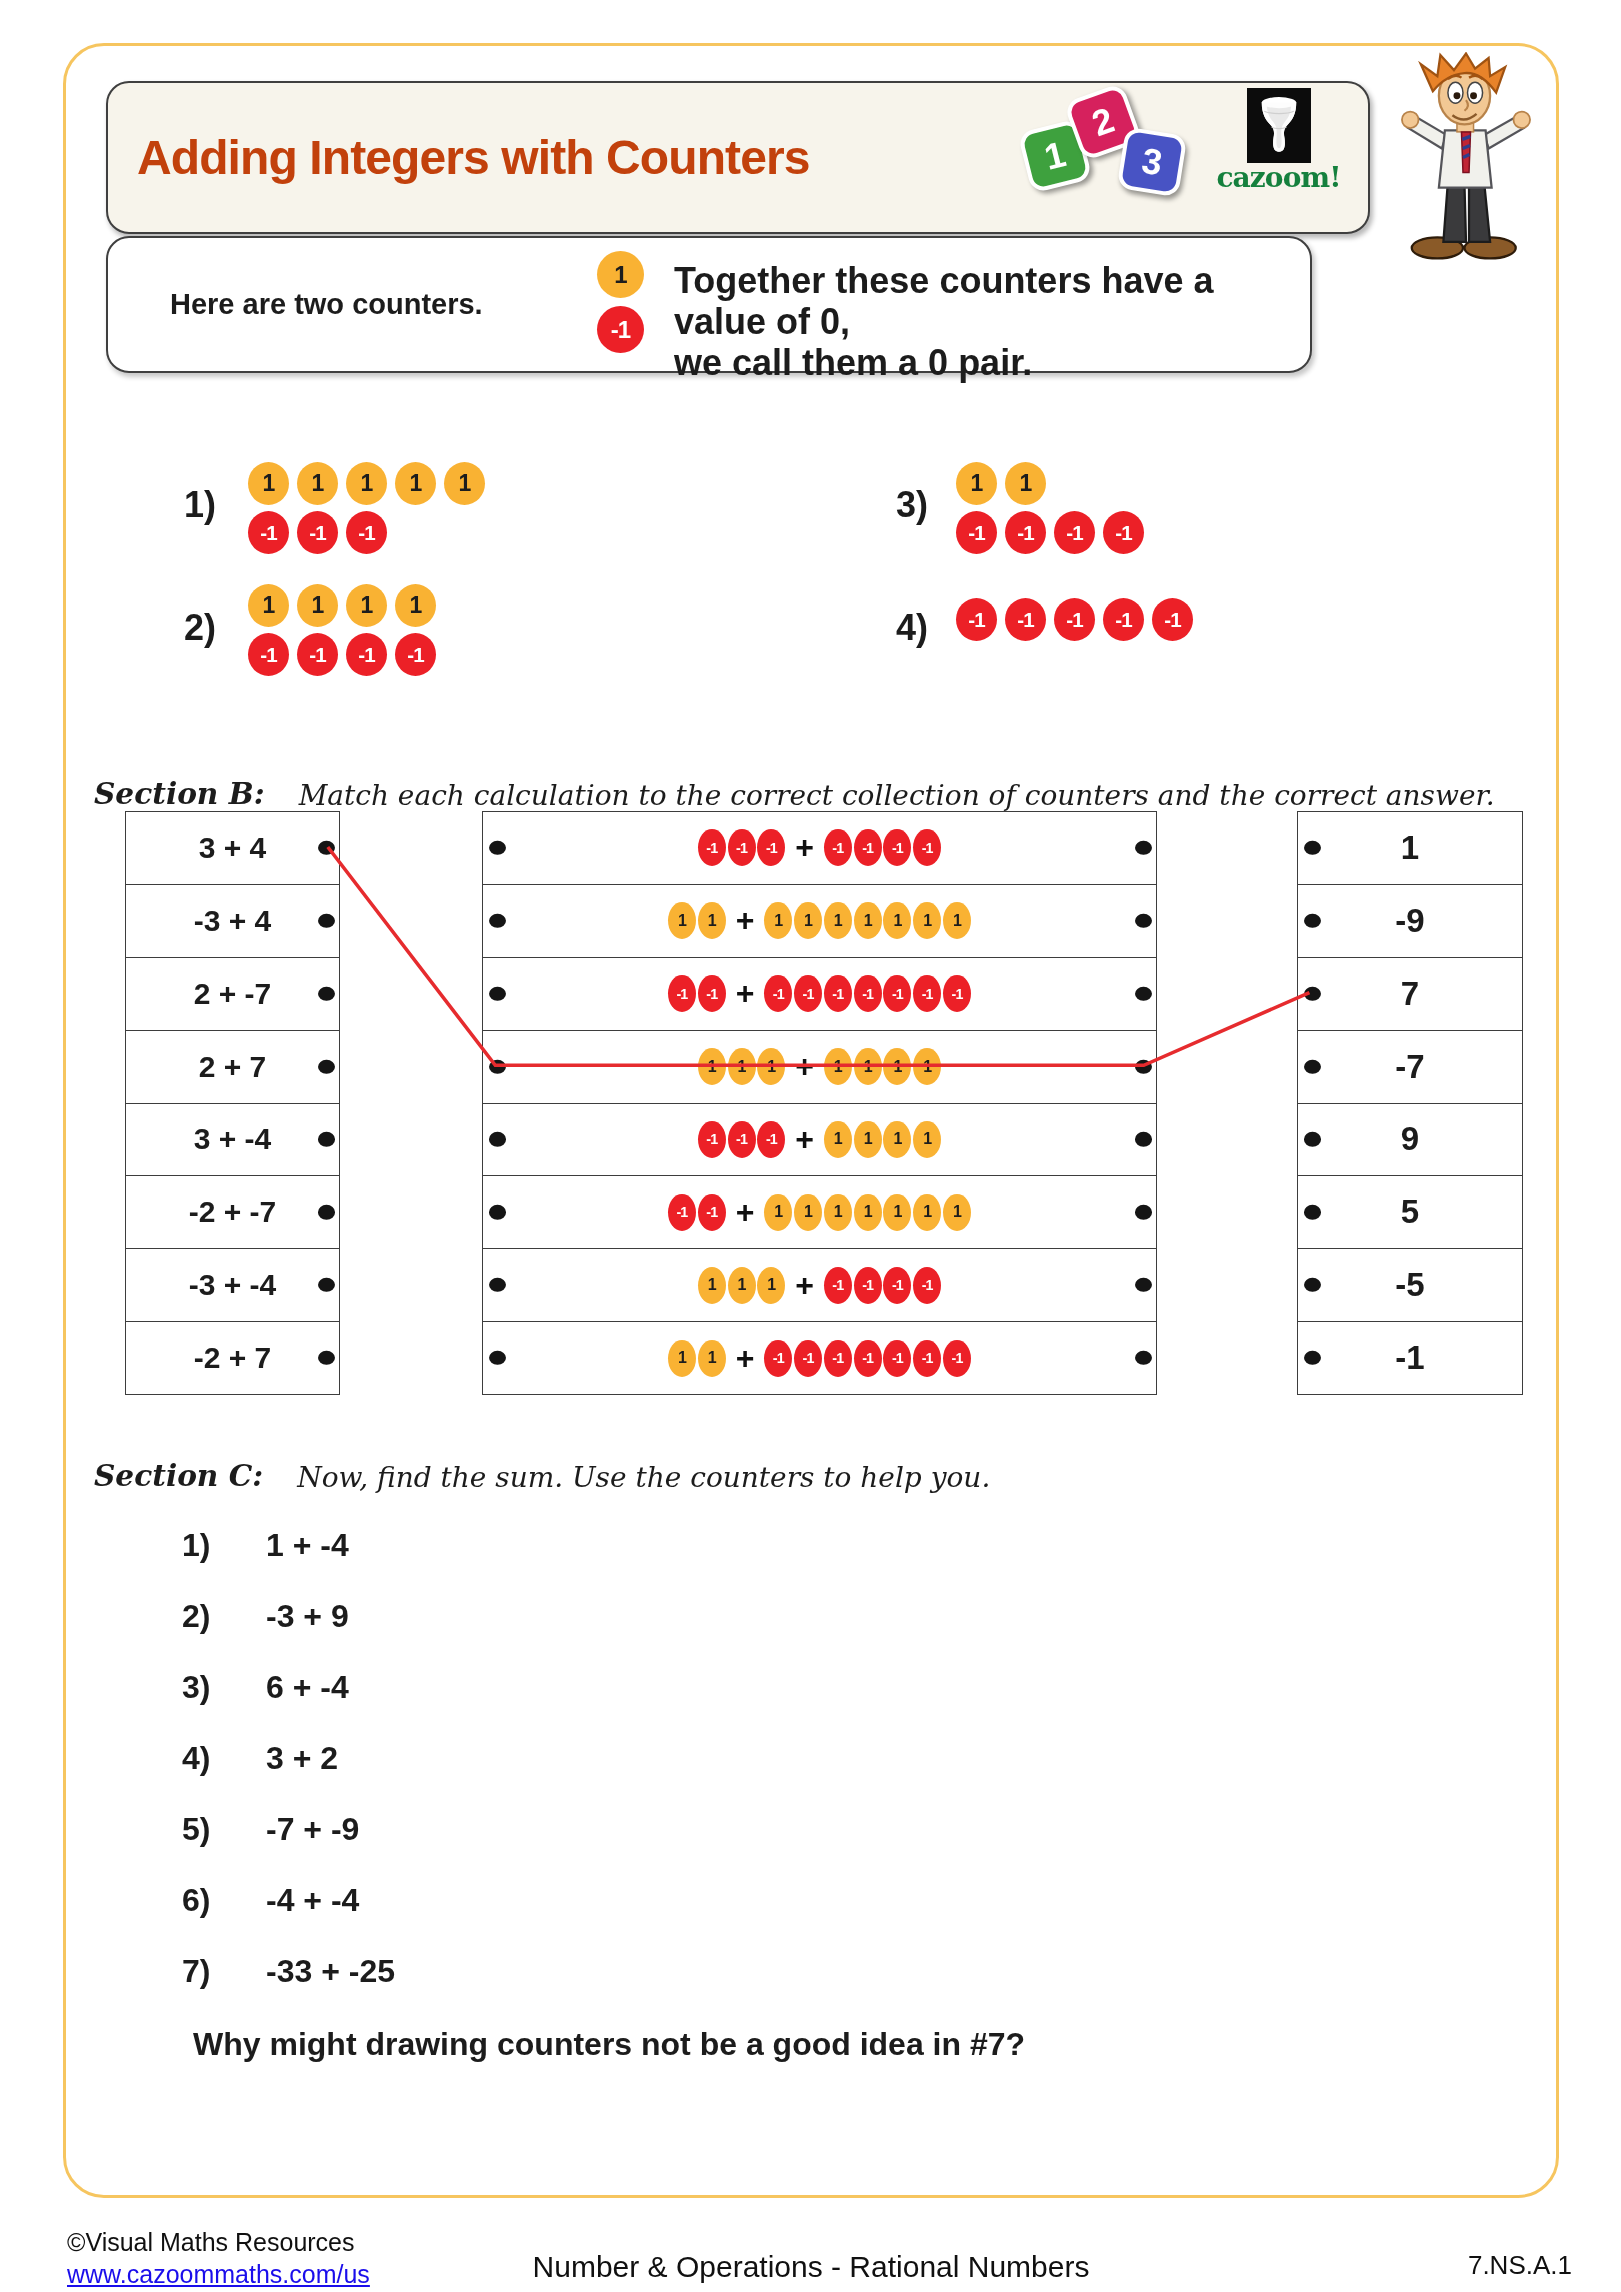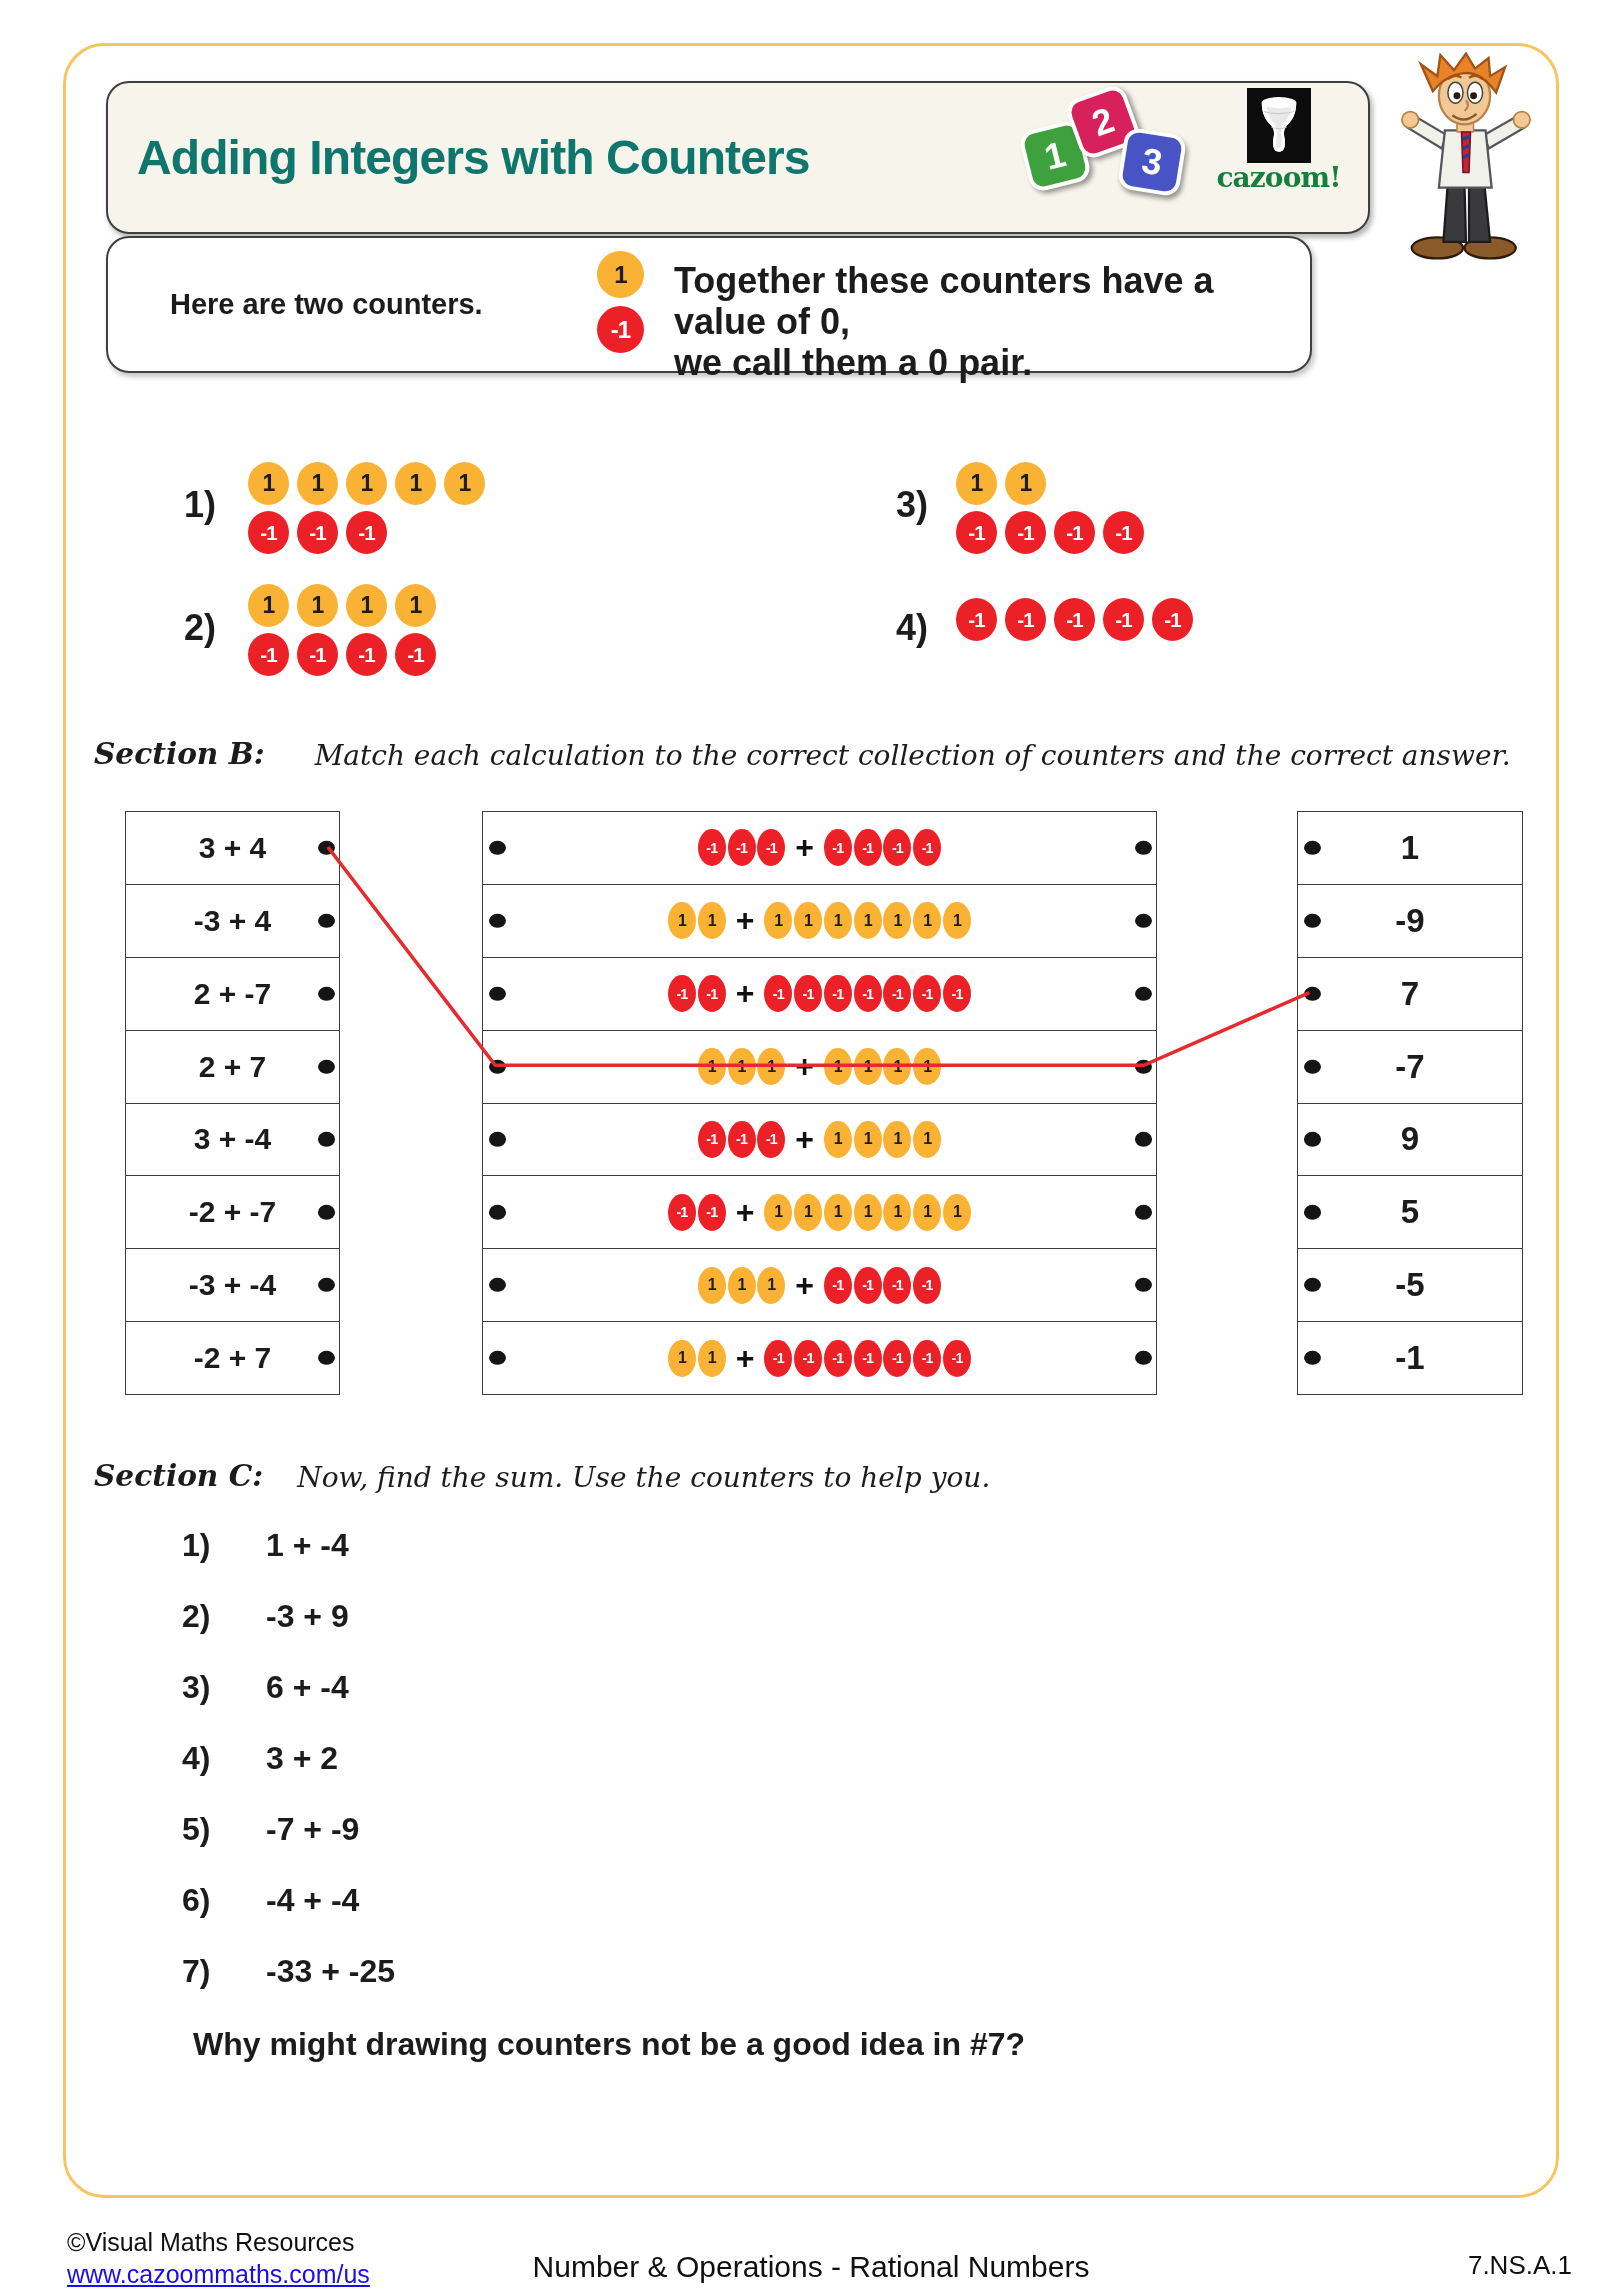--- a/index.html
+++ b/index.html
@@ -7,21 +7,21 @@
         font-family:"Liberation Sans",sans-serif;color:#1c1c1c;}
   .abs{position:absolute;}
 
   
   .page-border{left:63px;top:43px;width:1490px;height:2149px;border:3.6px solid var(--page-border,#F6C55F);
                border-radius:41px;}
 
   
   .title-box{left:106px;top:81px;width:1260px;height:149px;background:#F7F4EB;border:2.7px solid #3F3F3F;
              border-radius:23px;box-shadow:2.7px 3.6px 5.4px rgba(0,0,0,.28);display:flex;align-items:center;}
-  .page-title{padding-left:29px;font-size:48px;font-weight:700;letter-spacing:-0.9px;color:#0f766e;}
+  .page-title{padding-left:29px;font-size:48px;font-weight:700;letter-spacing:-0.9px;color:#c2410c;}
 
   
   .tile{position:absolute;width:54px;height:54px;border:4.5px solid #fff;border-radius:15px;
         box-shadow:2.7px 3.6px 5.4px rgba(0,0,0,.4);display:flex;align-items:center;justify-content:center;
         color:#fff;font-size:36px;font-weight:700;}
   .tile-0{left:1024px;top:125px;transform:rotate(-14deg);}
   .tile-1{left:1072px;top:91px;transform:rotate(-20deg);}
   .tile-2{left:1121px;top:131px;transform:rotate(9deg);}
 
   
@@ -50,21 +50,21 @@
   .counter.mid{width:41px;height:43px;font-size:23px;}
   .counter.mid.neg{font-size:20.6px;}
   .counter.sml{width:28px;height:37px;font-size:16px;}
   .counter.sml.neg{font-size:14.3px;}
 
   
   .sec-head{display:flex;align-items:flex-start;font-family:"DejaVu Serif",serif;}
   .sec-label{font-weight:700;font-style:italic;font-size:29.6px;white-space:nowrap;}
   .sec-instr{font-style:italic;font-size:28px;margin-left:34px;line-height:40px;}
   .sec-a-head{left:94px;top:405px;}
-  .sec-b-head{left:94px;top:736px;gap:16px;}
+  .sec-b-head{left:94px;top:776px;}
   .sec-c-head{left:94px;top:1458px;}
 
   
   .a-label{font-size:36px;font-weight:700;}
   .a-rows{display:flex;flex-direction:column;gap:6.3px;}
   .a-row{display:flex;gap:8px;}
 
   
   .col{border:1.8px solid #3d3d3d;background:#fff;display:flex;flex-direction:column;}
   .left-col{left:125px;top:811px;width:213px;height:582px;}

